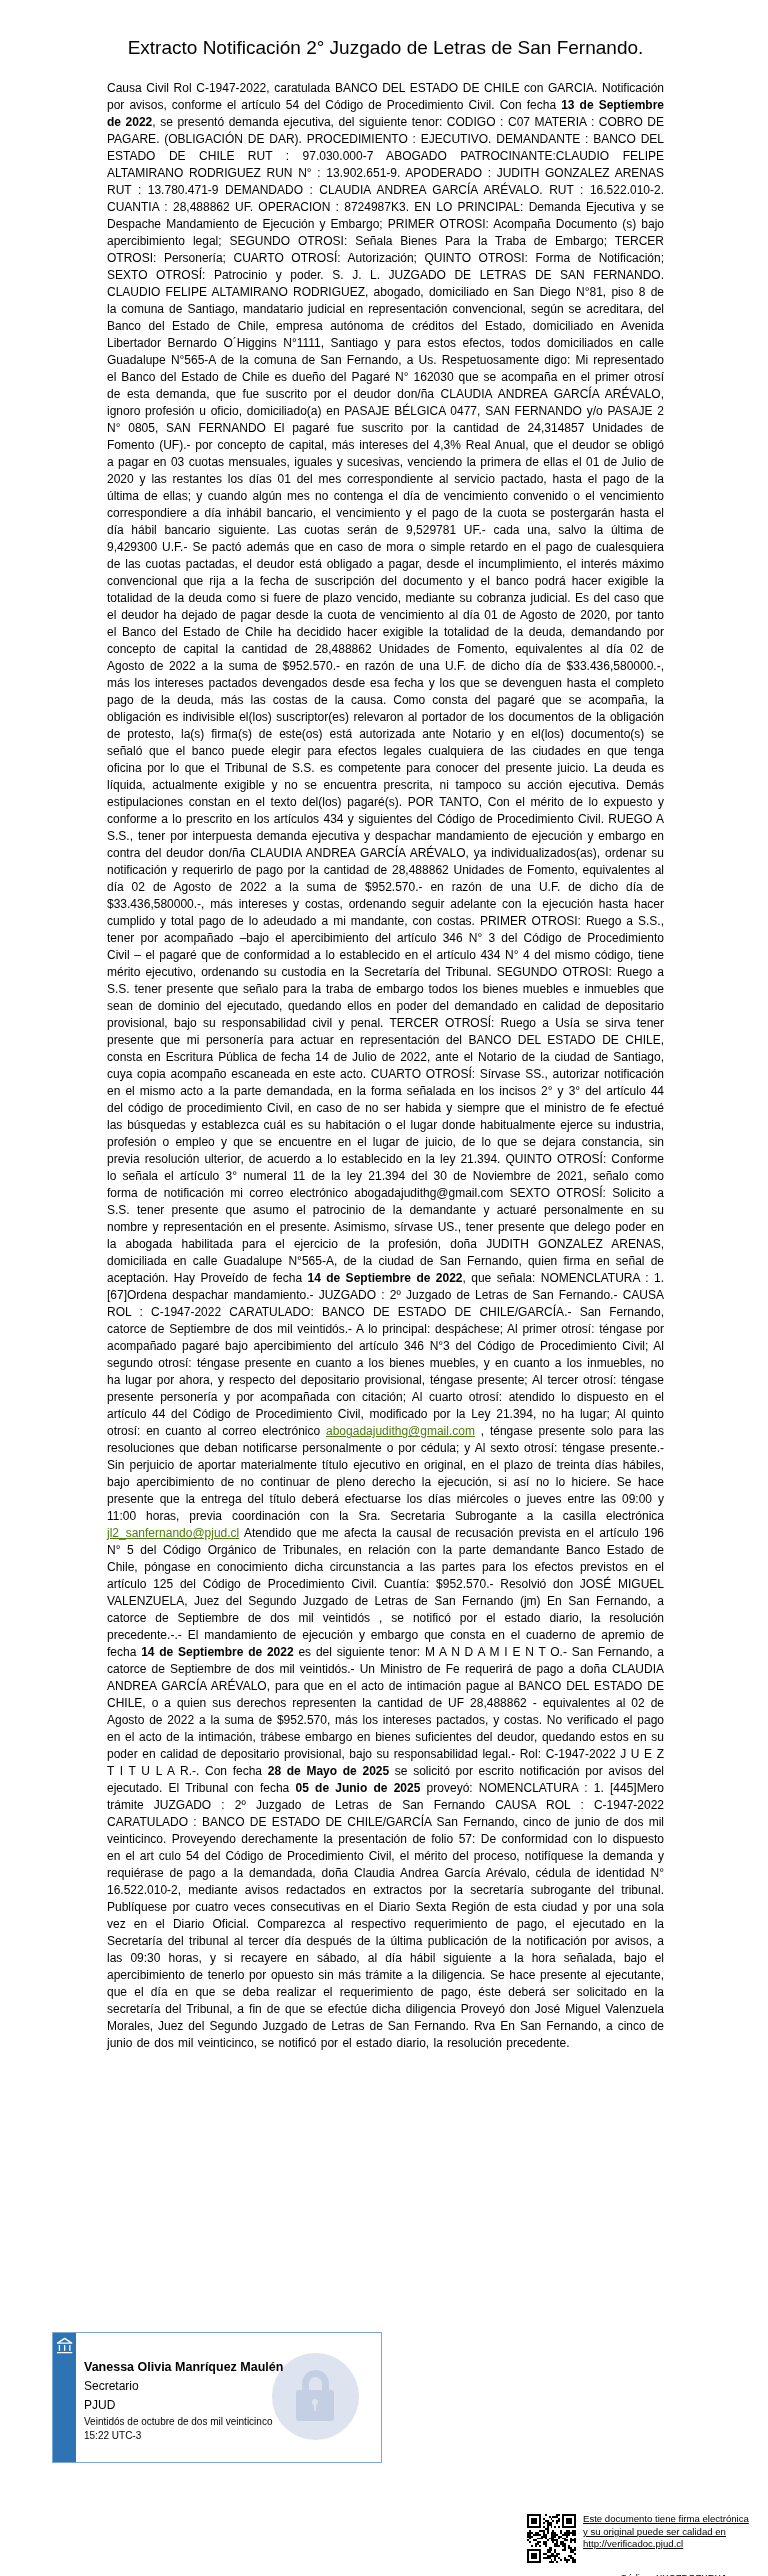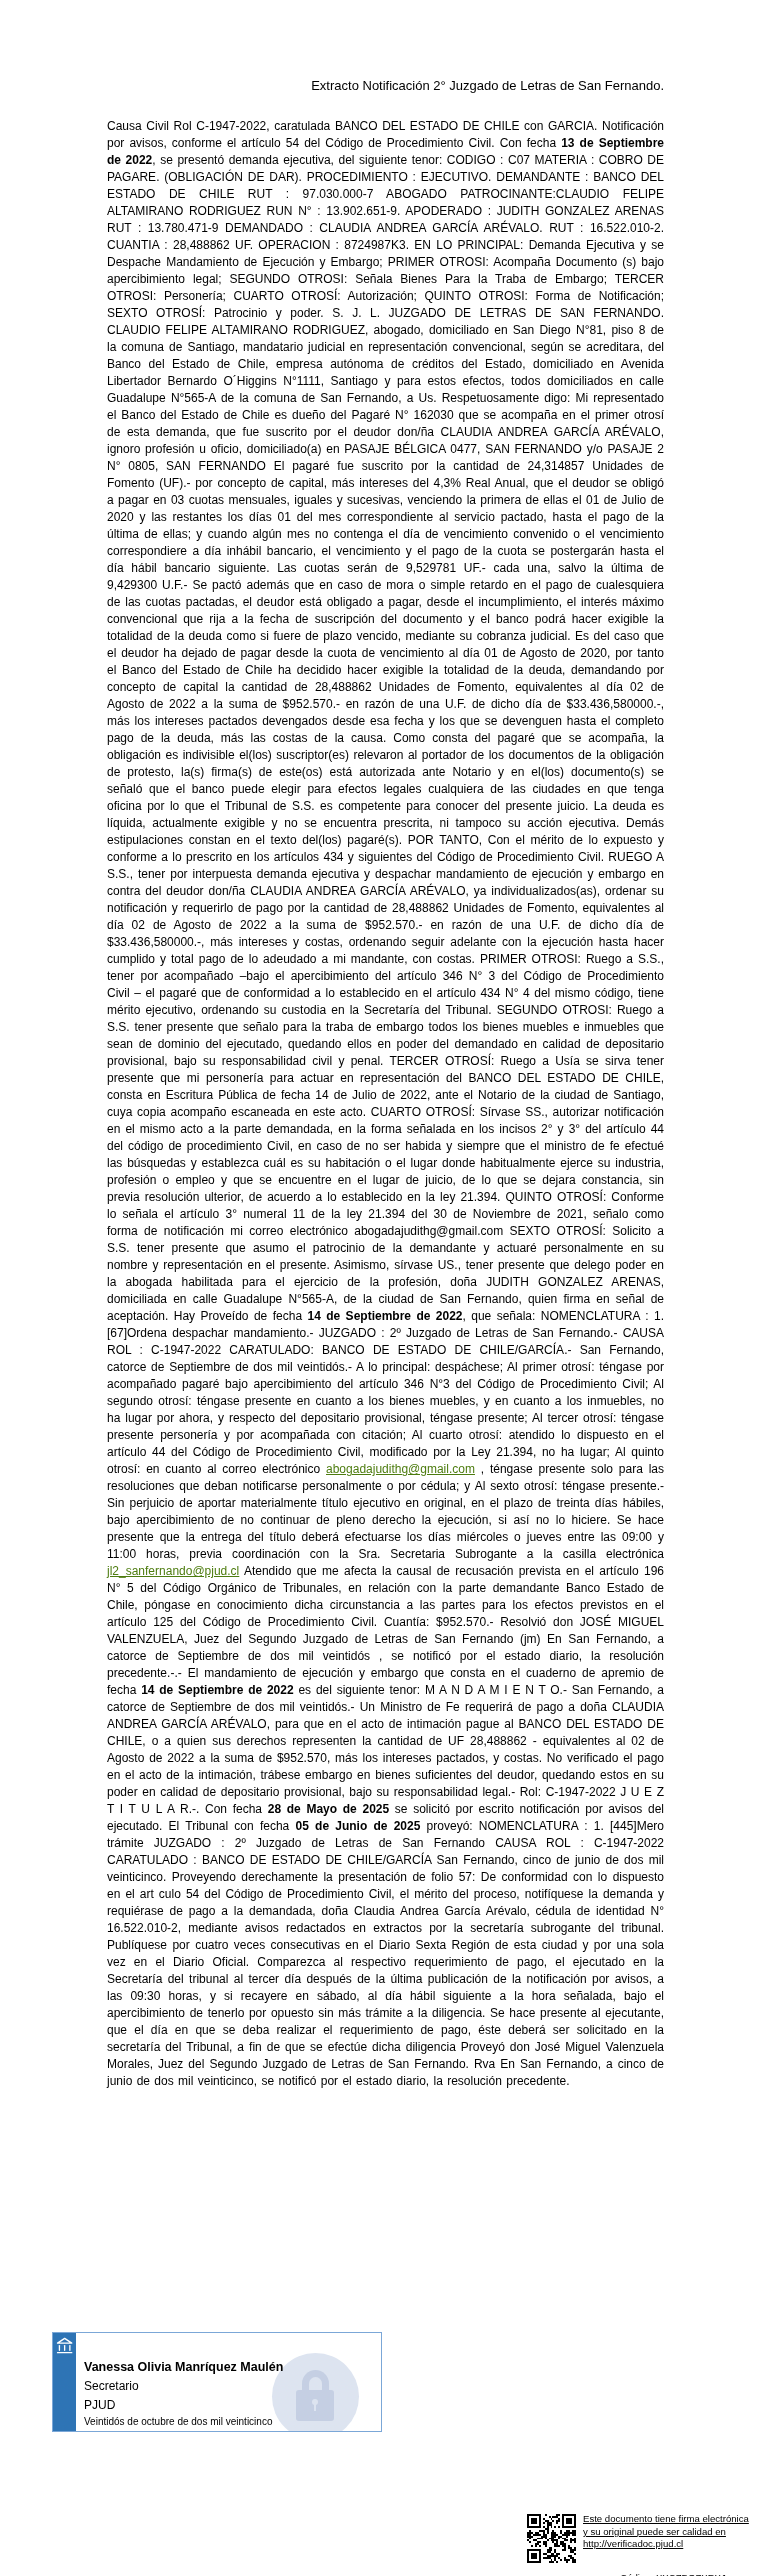--- a/index.html
+++ b/index.html
@@ -5,39 +5,39 @@
   html,body{margin:0;padding:0;background:#ffffff;}
   .page{
     position:relative;
     width:769px;height:2576px;
     background:#ffffff;
     font-family:"Liberation Sans", sans-serif;
     color:#000;
     overflow:hidden;
   }
   .doc-title{
-    padding-top:78px;
-    text-align:right;
-    font-size:13px;
+    padding-top:40px;
+    text-align:center;
+    font-size:19px;
     line-height:15.4px;
     margin:0 105px 25px 107px;
   }
   .doc-body{
     margin:0 105px 0 107px;
     text-align:justify;
     font-size:12px;
     line-height:17px;
     word-spacing:1px;
   }
   .doc-body .bold{font-weight:bold;}
   .doc-link{color:#4d7c0f;text-decoration:underline;cursor:pointer;}
   
   .sig-box{
     position:absolute;left:52px;top:2332px;
-    width:330px;height:100px;
+    width:330px;height:131px;
     border:1px solid #7ba7d7;
     background:#ffffff;
     box-sizing:border-box;
     overflow:hidden;
   }
   .sig-bar{
     position:absolute;left:0;top:0;bottom:0;width:23px;
     background:#2e74b5;
   }
   .sig-bar svg{display:block;margin:3.8px auto 0 auto;}

